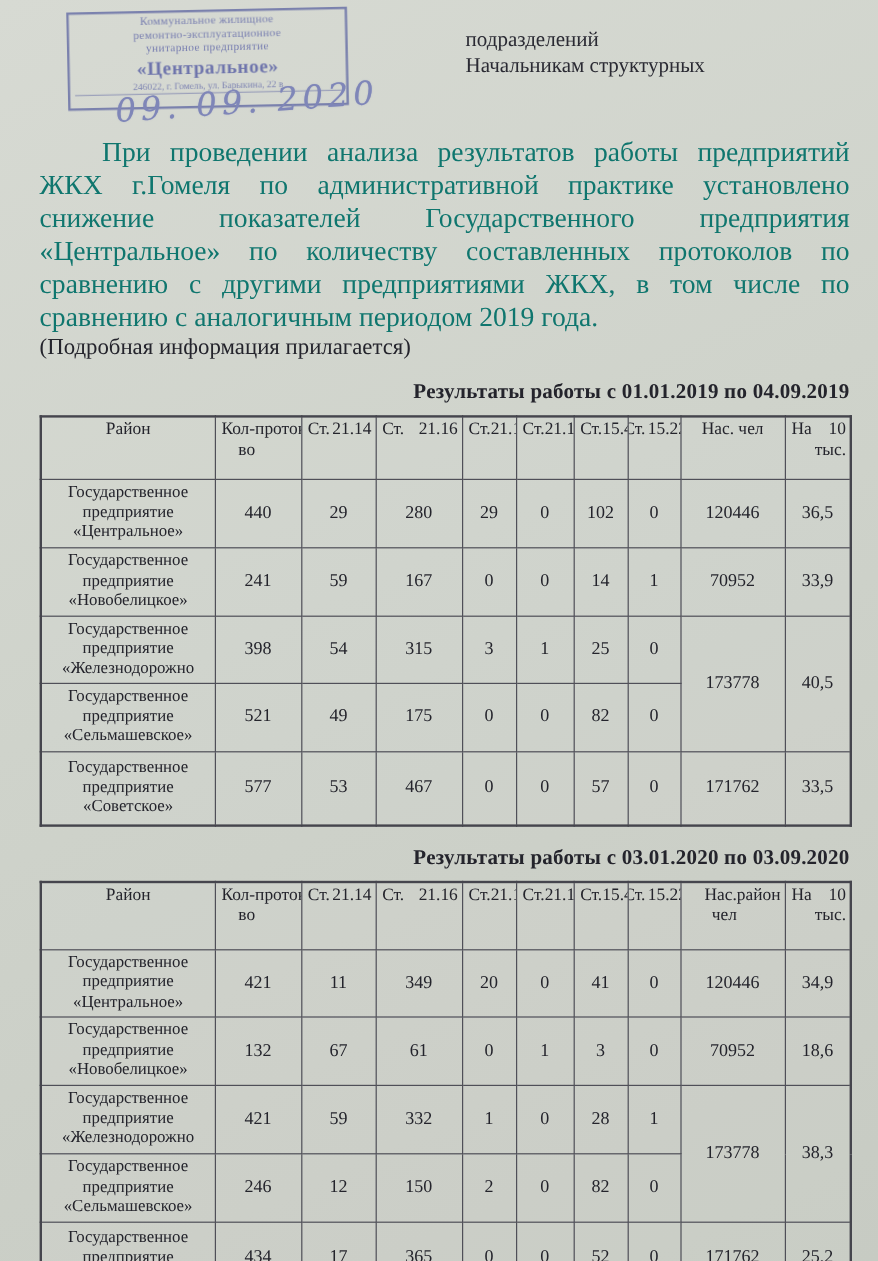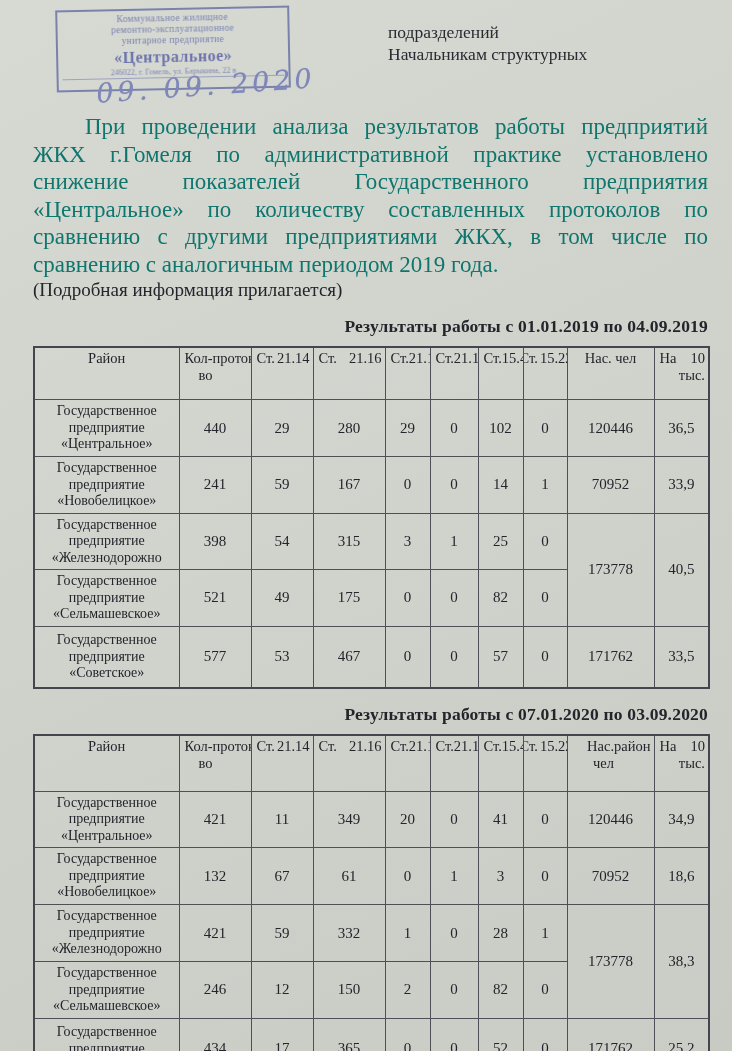--- a/index.html
+++ b/index.html
@@ -204,21 +204,21 @@
           <td>0</td>
           <td>0</td>
           <td>57</td>
           <td>0</td>
           <td>171762</td>
           <td>33,5</td>
         </tr>
       </tbody>
     </table>
 
-    <div class="ttitle">Результаты работы с 07.01.2020 по 03.09.2020</div>
+    <div class="ttitle">Результаты работы с 03.01.2020 по 03.09.2020</div>
     <table class="t2">
       <colgroup>
           <col class="c0">
           <col class="c1">
           <col class="c2">
           <col class="c3">
           <col class="c4">
           <col class="c5">
           <col class="c6">
           <col class="c7">

